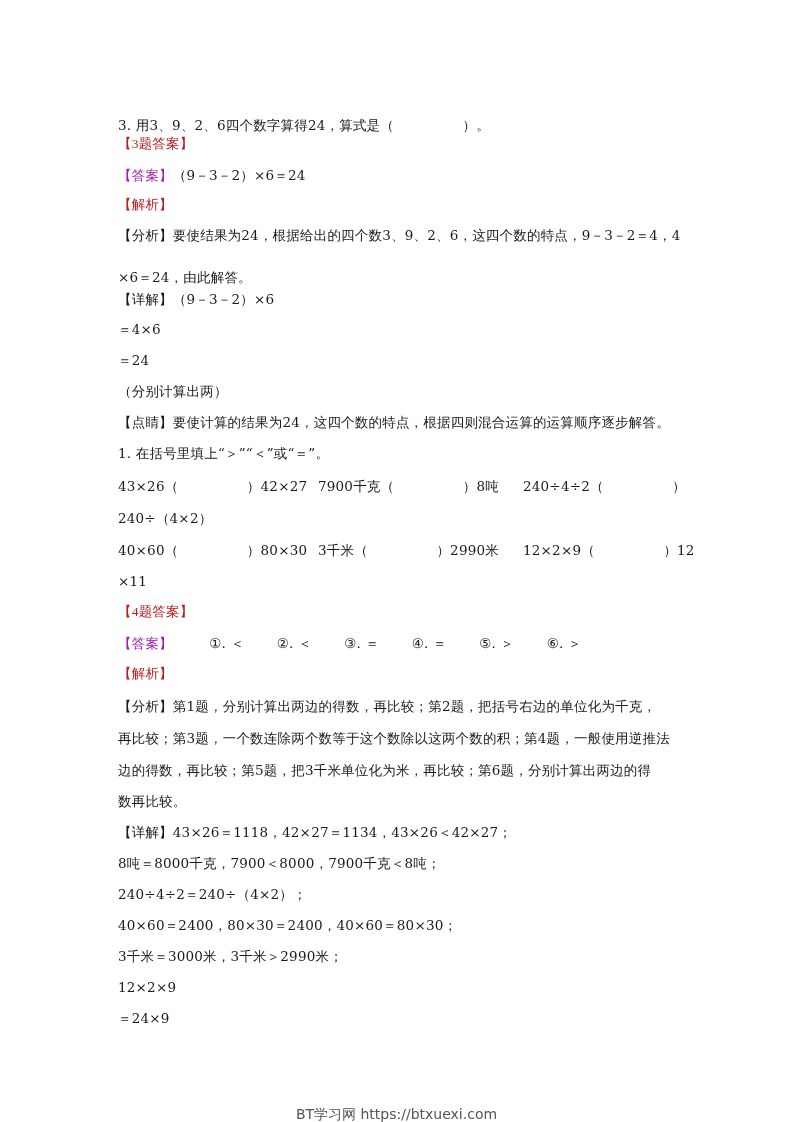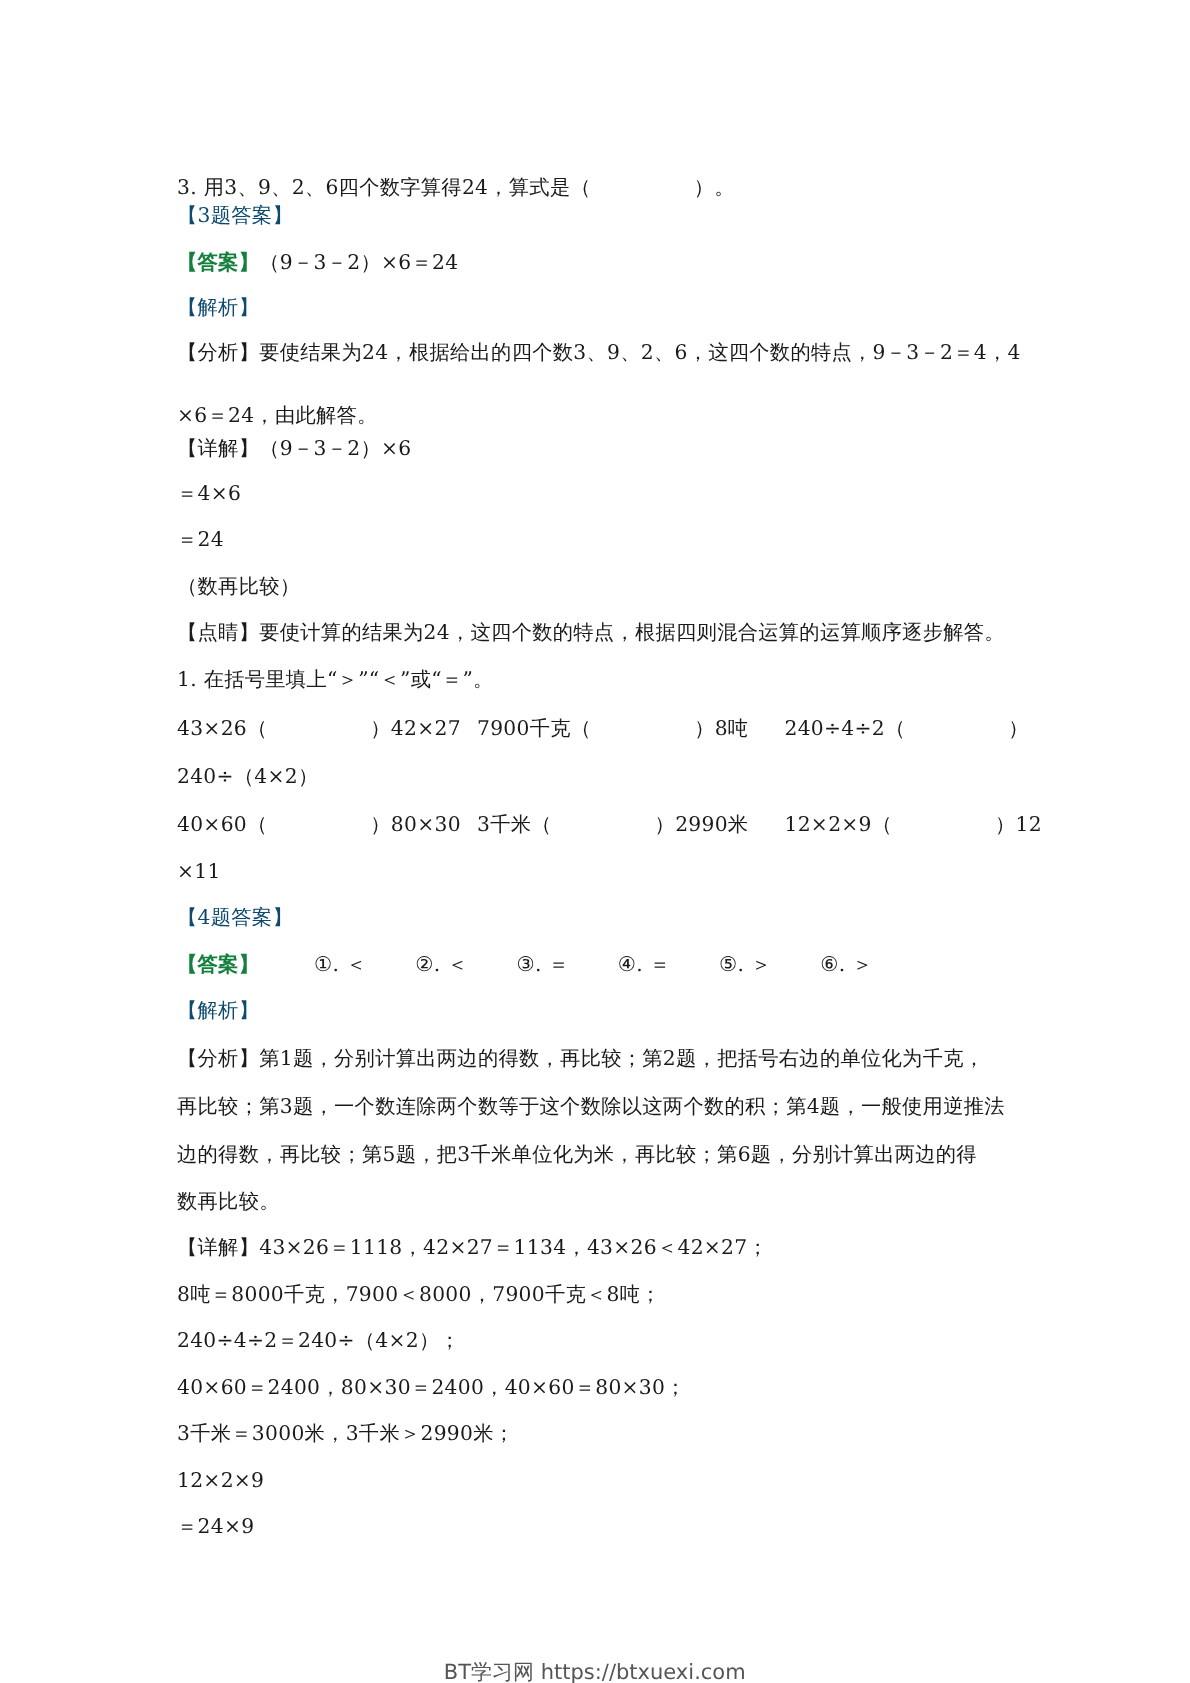--- a/index.html
+++ b/index.html
@@ -1,21 +1,21 @@
 <!DOCTYPE html>
 <html><head>
   <meta charset="utf-8">
   <style>
     html, body { margin: 0; padding: 0; background: #ffffff; }
     body { width: 793px; height: 1122px; position: relative; overflow: hidden;
            font-family: "DejaVu Serif", "Liberation Serif", serif; color: #1a1a1a; }
     .page { position: absolute; left: 118px; top: 0; width: 562px; }
     .line { position: absolute; left: 0; white-space: nowrap; font-size: 13.5px; line-height: 18px; letter-spacing: 0.2px; }
-    .blue { color: #0c4a6e; }
-    .tag { color: #15803d; font-weight: bold; }
+    .blue { color: #b91c1c; font-family: Liberation Serif, serif; }
+    .tag { color: #a21caf; }
     .ans-item { display: inline-block; margin-right: 28px; }
     .ans-label { display: inline-block; margin-right: 32px; }
     .row span.cell { display: inline-block; }
     .footer { position: absolute; top: 1071px; left: 0; width: 793px; text-align: center;
               font-family: "DejaVu Sans", "Liberation Sans", sans-serif; font-size: 14px; color: #555; margin-top: 35px; }
   </style>
 </head>
 <body>
 
 <div class="page">
@@ -28,21 +28,21 @@
   <div class="line blue" style="top:196px">【解析】</div>
   <div class="line" style="top:226px">
     <span>【分析】</span><span>要使结果为24，根据给出的四个数3、9、2、6，这四个数的特点，9－3－2＝4，4</span>
   </div>
   <div class="line" style="top:268px">×6＝24，由此解答。</div>
   <div class="line" style="top:290px">
     <span>【详解】</span><span>（9－3－2）×6</span>
   </div>
   <div class="line" style="top:320px">＝4×6</div>
   <div class="line" style="top:351px">＝24</div>
-  <div class="line" style="top:382px">（数再比较）</div>
+  <div class="line" style="top:382px">（分别计算出两）</div>
   <div class="line" style="top:413px">
     <span>【点睛】</span><span>要使计算的结果为24，这四个数的特点，根据四则混合运算的运算顺序逐步解答。</span>
   </div>
 
   <div class="line" style="top:444px">1. 在括号里填上“＞”“＜”或“＝”。</div>
   <div class="line row" style="top:477px">
     <span class="cell" style="width:200px">43×26（　　　　　）42×27</span><span class="cell" style="width:205px">7900千克（　　　　　）8吨</span><span class="cell">240÷4÷2（　　　　　）</span>
   </div>
   <div class="line" style="top:509px">240÷（4×2）</div>
   <div class="line row" style="top:541px">

